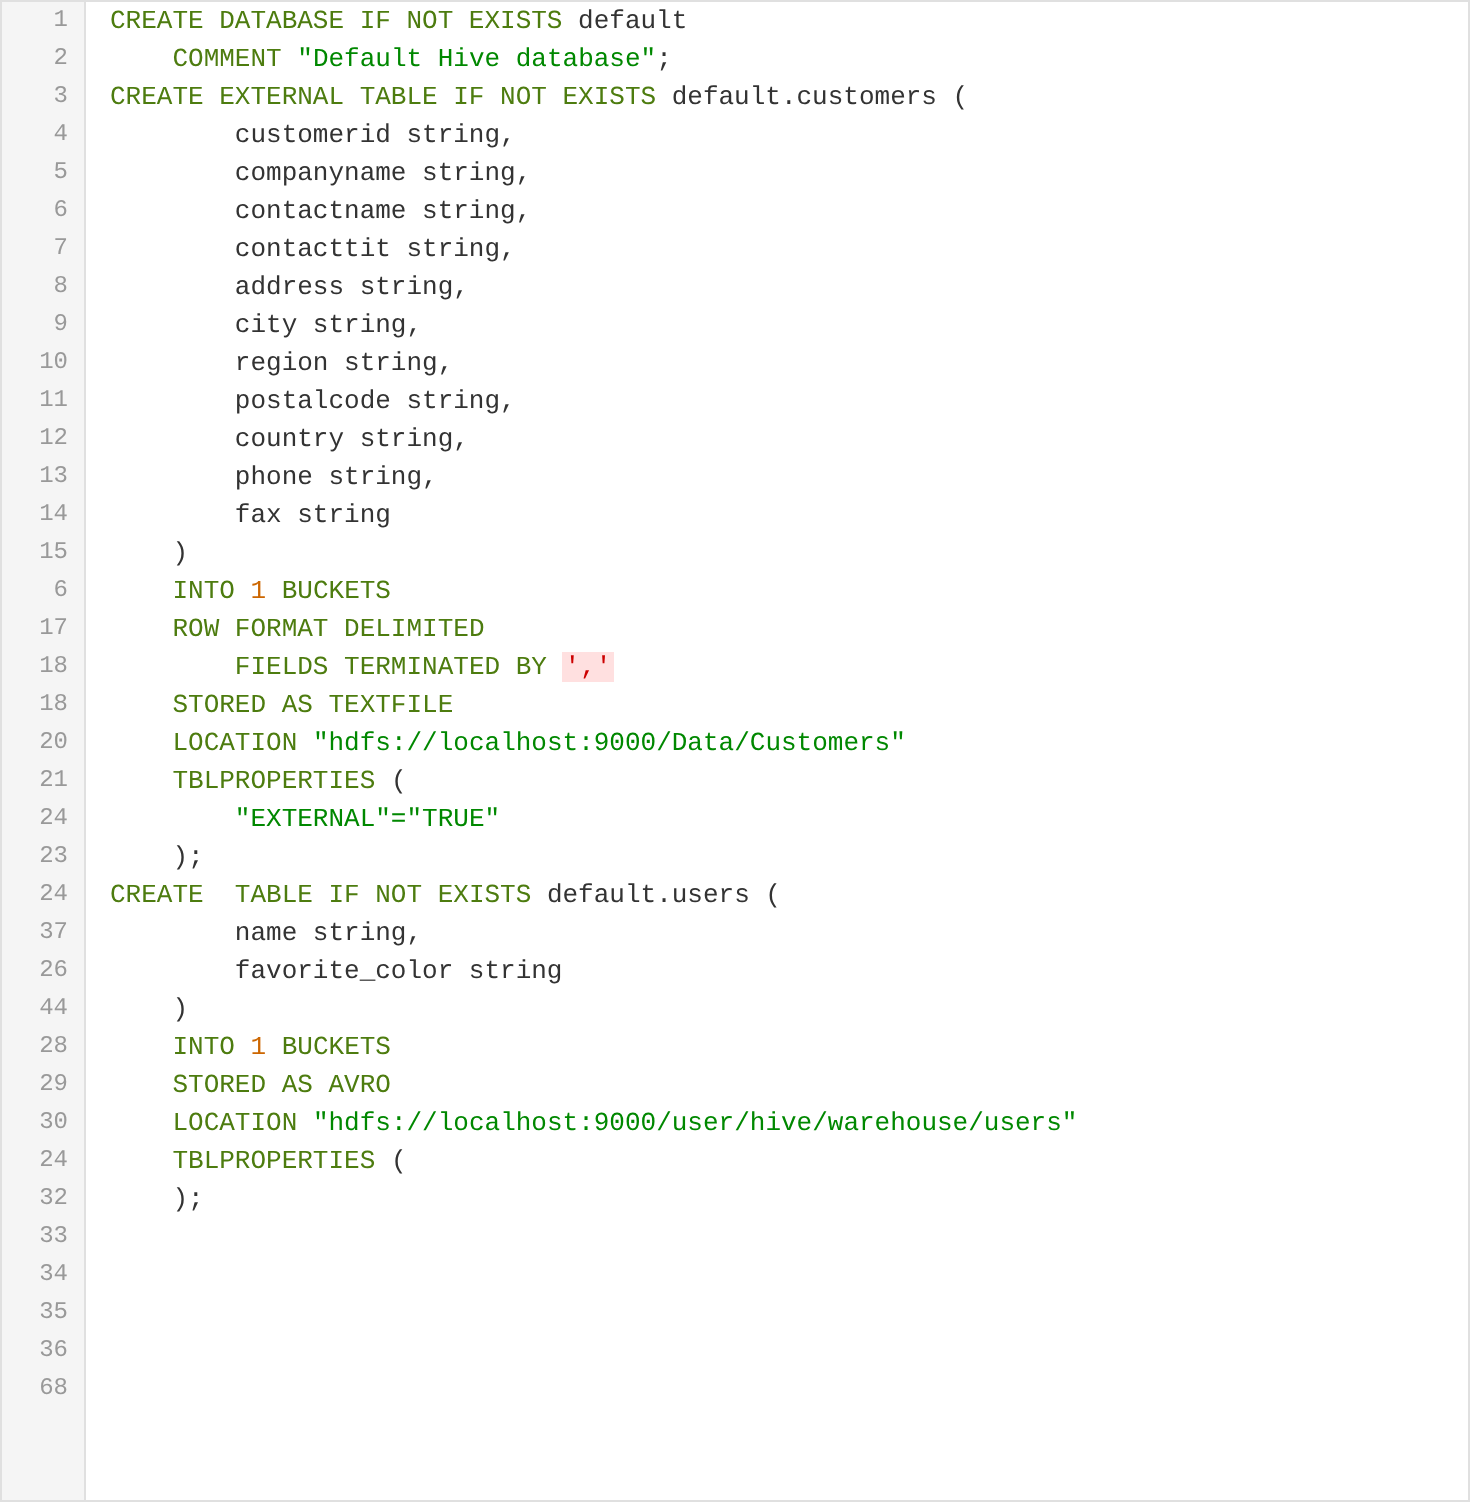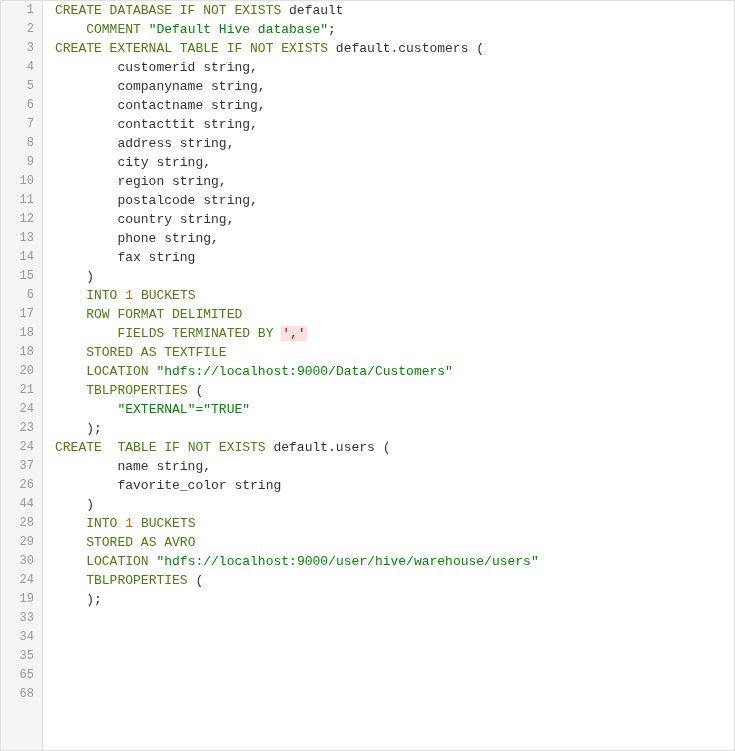--- a/index.html
+++ b/index.html
@@ -105,21 +105,21 @@
       <span class="line-number">24</span>
       <span class="line-number">23</span>
       <span class="line-number">24</span>
       <span class="line-number">37</span>
       <span class="line-number">26</span>
       <span class="line-number">44</span>
       <span class="line-number">28</span>
       <span class="line-number">29</span>
       <span class="line-number">30</span>
       <span class="line-number">24</span>
-      <span class="line-number">19</span>
+      <span class="line-number">32</span>
       <span class="line-number">33</span>
       <span class="line-number">34</span>
       <span class="line-number">35</span>
-      <span class="line-number">65</span>
+      <span class="line-number">36</span>
       <span class="line-number">68</span>
     </div>
   <div class="code-content" id="code-content"><span class="code-line"><span class="kw">CREATE DATABASE IF NOT EXISTS</span> default</span><span class="code-line">    <span class="kw">COMMENT</span> <span class="str">"Default Hive database"</span>;</span><span class="code-line"></span><span class="code-line"><span class="kw">CREATE EXTERNAL TABLE IF NOT EXISTS</span> default.customers (</span><span class="code-line">        customerid string,</span><span class="code-line">        companyname string,</span><span class="code-line">        contactname string,</span><span class="code-line">        contacttit string,</span><span class="code-line">        address string,</span><span class="code-line">        city string,</span><span class="code-line">        region string,</span><span class="code-line">        postalcode string,</span><span class="code-line">        country string,</span><span class="code-line">        phone string,</span><span class="code-line">        fax string</span><span class="code-line">    )</span><span class="code-line">    <span class="kw">INTO</span> <span class="num">1</span> <span class="kw">BUCKETS</span></span><span class="code-line">    <span class="kw">ROW FORMAT DELIMITED</span></span><span class="code-line">        <span class="kw">FIELDS TERMINATED BY</span> <span class="str-highlight">','</span></span><span class="code-line">    <span class="kw">STORED AS TEXTFILE</span></span><span class="code-line">    <span class="kw">LOCATION</span> <span class="str">"hdfs://localhost:9000/Data/Customers"</span></span><span class="code-line">    <span class="kw">TBLPROPERTIES</span> (</span><span class="code-line">        <span class="str">"EXTERNAL"="TRUE"</span></span><span class="code-line">    );</span><span class="code-line"></span><span class="code-line"><span class="kw">CREATE</span>  <span class="kw">TABLE IF NOT EXISTS</span> default.users (</span><span class="code-line">        name string,</span><span class="code-line">        favorite_color string</span><span class="code-line">    )</span><span class="code-line">    <span class="kw">INTO</span> <span class="num">1</span> <span class="kw">BUCKETS</span></span><span class="code-line">    <span class="kw">STORED AS AVRO</span></span><span class="code-line">    <span class="kw">LOCATION</span> <span class="str">"hdfs://localhost:9000/user/hive/warehouse/users"</span></span><span class="code-line">    <span class="kw">TBLPROPERTIES</span> (</span><span class="code-line"></span><span class="code-line">    );</span><span class="code-line"></span><span class="code-line"></span></div>
 </div>
 
 </body></html>

